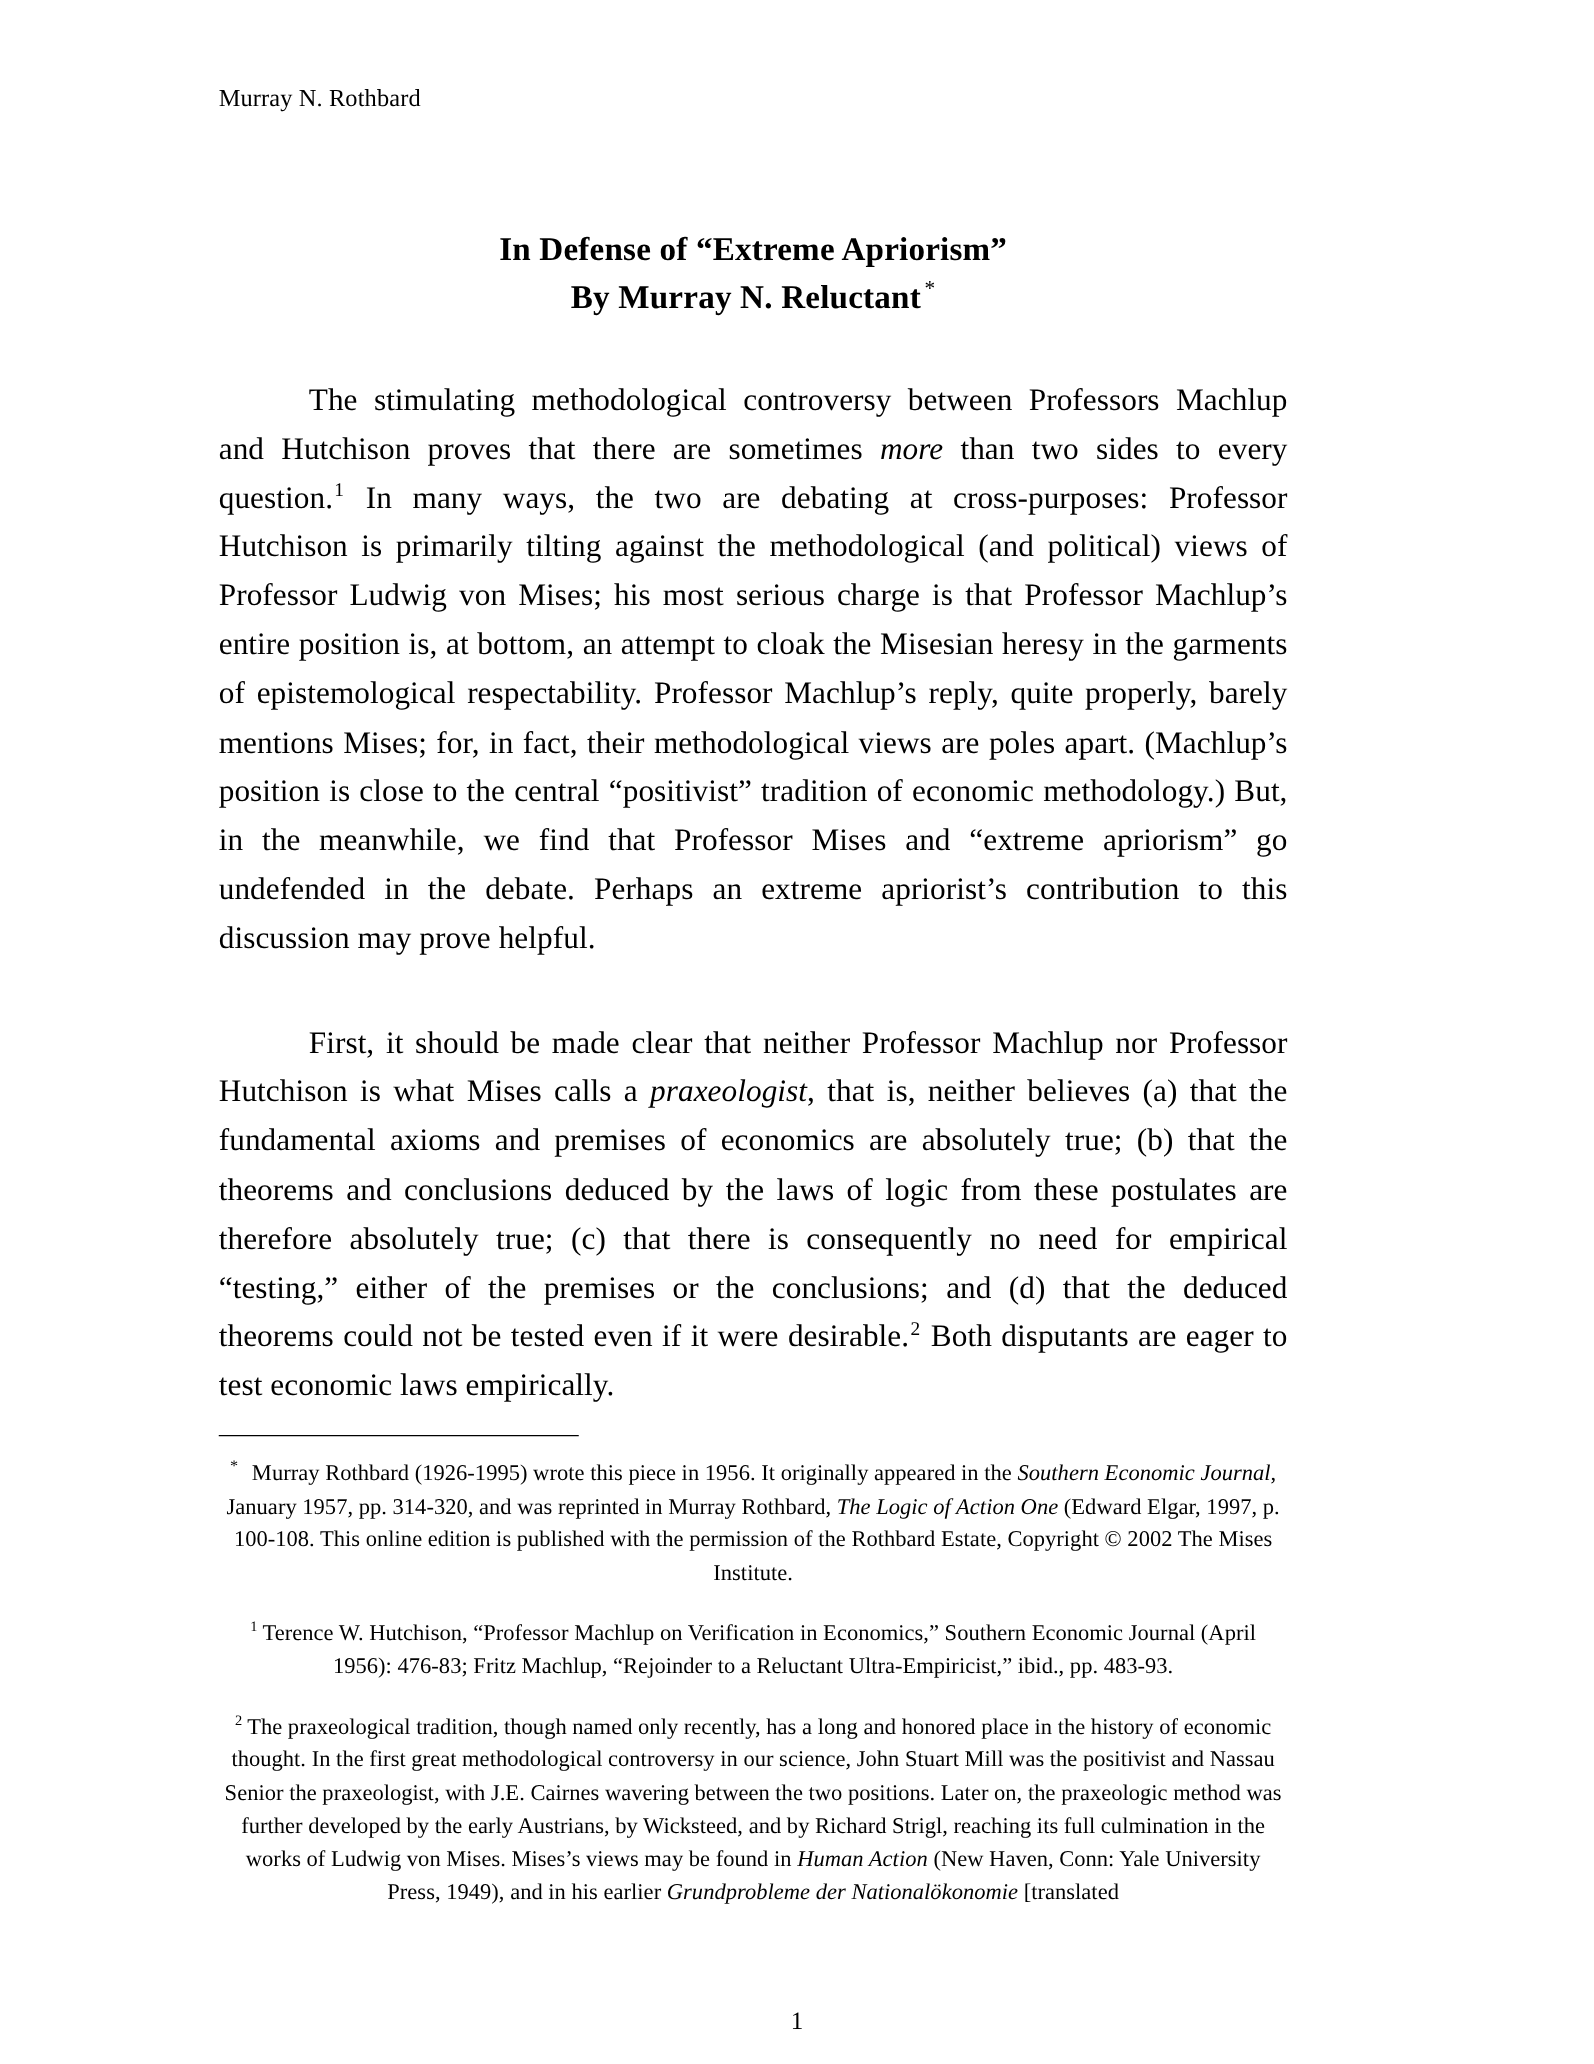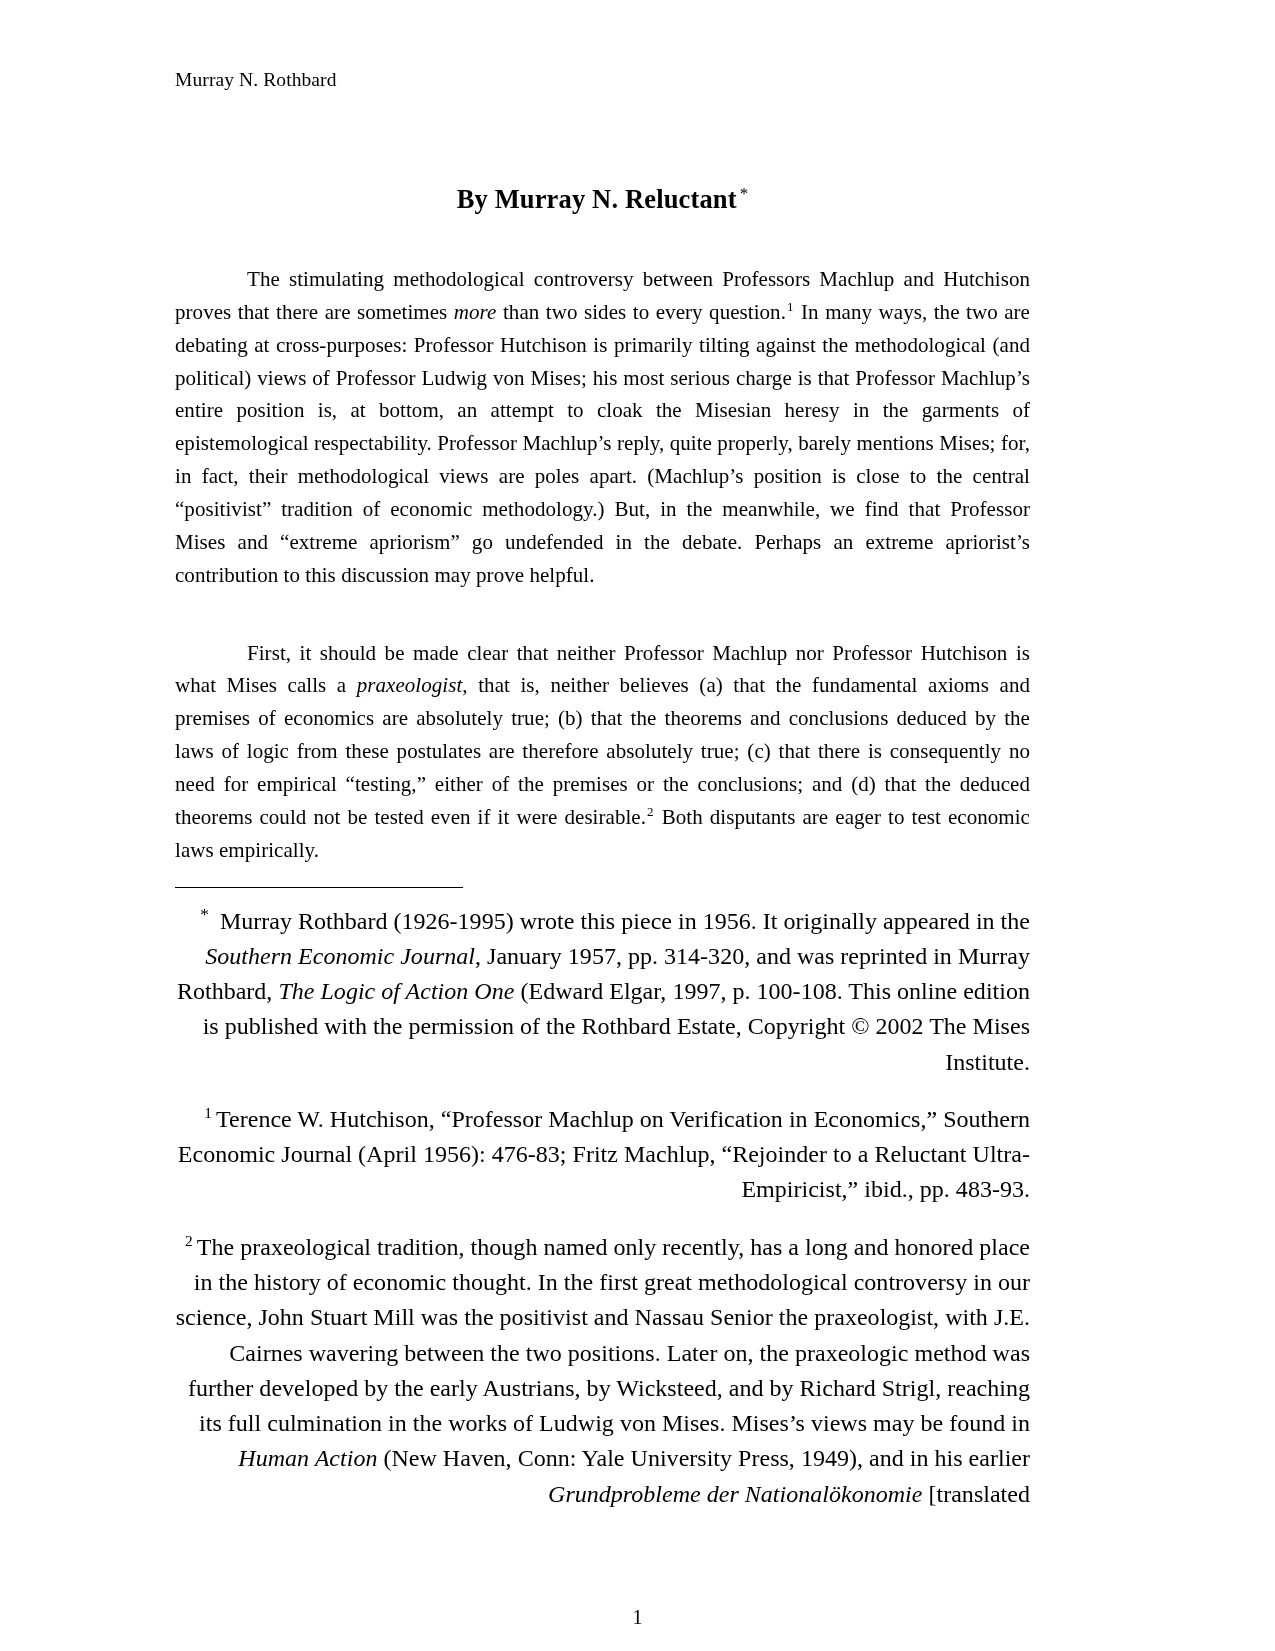--- a/index.html
+++ b/index.html
@@ -51,21 +51,21 @@
     font-weight: normal;
     font-size: 17px;
     vertical-align: super;
     line-height: 0;
     padding-left: 3px;
   }
 
   
   .body-block {
     margin-top: 44px;
-    font-size: 21px;
+    font-size: 25px;
     line-height: 1.565;
     text-align: justify;
     letter-spacing: 0.05px;
   }
   .para {
     text-indent: 72px;
     margin: 0;
   }
   .para + .para {
     margin-top: 45px;
@@ -84,23 +84,23 @@
   .footnote-area {
     margin-top: 20px;
   }
   .footnote-rule {
     width: 288px;
     height: 0;
     border-top: 1.4px solid #000;
     margin: 0 0 16px 0;
   }
   .footnote {
-    font-size: 24px;
+    font-size: 18px;
     line-height: 1.47;
-    text-align: right;
+    text-align: center;
     margin: 0 0 22px 0;
     letter-spacing: 0.02px;
   }
   .footnote:last-child {
     margin-bottom: 16px;
   }
   .footnote em {
     font-style: italic;
   }
   .fn-marker {
@@ -133,20 +133,21 @@
 </head>
 <body>
 
 <div class="page">
 
   <div class="content">
 
     <div class="running-header">Murray N. Rothbard</div>
 
     <div class="title-block">
+      <div class="title-line-1">In Defense of “Extreme Apriorism”</div>
       <div class="title-line-2"><span>By Murray N. Reluctant</span><span class="title-star">*</span></div>
     </div>
 
     <div class="body-block">
       <p class="para">The stimulating methodological controversy between Professors Machlup and Hutchison proves that there are sometimes <em>more</em> than two sides to every question.<sup class="fnref">1</sup> In many ways, the two are debating at cross-purposes: Professor Hutchison is primarily tilting against the methodological (and political) views of Professor Ludwig von Mises; his most serious charge is that Professor Machlup’s entire position is, at bottom, an attempt to cloak the Misesian heresy in the garments of epistemological respectability. Professor Machlup’s reply, quite properly, barely mentions Mises; for, in fact, their methodological views are poles apart. (Machlup’s position is close to the central “positivist” tradition of economic methodology.) But, in the meanwhile, we find that Professor Mises and “extreme apriorism” go undefended in the debate. Perhaps an extreme apriorist’s contribution to this discussion may prove helpful.</p>
       <p class="para">First, it should be made clear that neither Professor Machlup nor Professor Hutchison is what Mises calls a <em>praxeologist</em>, that is, neither believes (a) that the fundamental axioms and premises of economics are absolutely true; (b) that the theorems and conclusions deduced by the laws of logic from these postulates are therefore absolutely true; (c) that there is consequently no need for empirical “testing,” either of the premises or the conclusions; and (d) that the deduced theorems could not be tested even if it were desirable.<sup class="fnref">2</sup> Both disputants are eager to test economic laws empirically.</p>
     </div>
 
     <div class="footnote-area">
       <div class="footnote-rule"></div>

